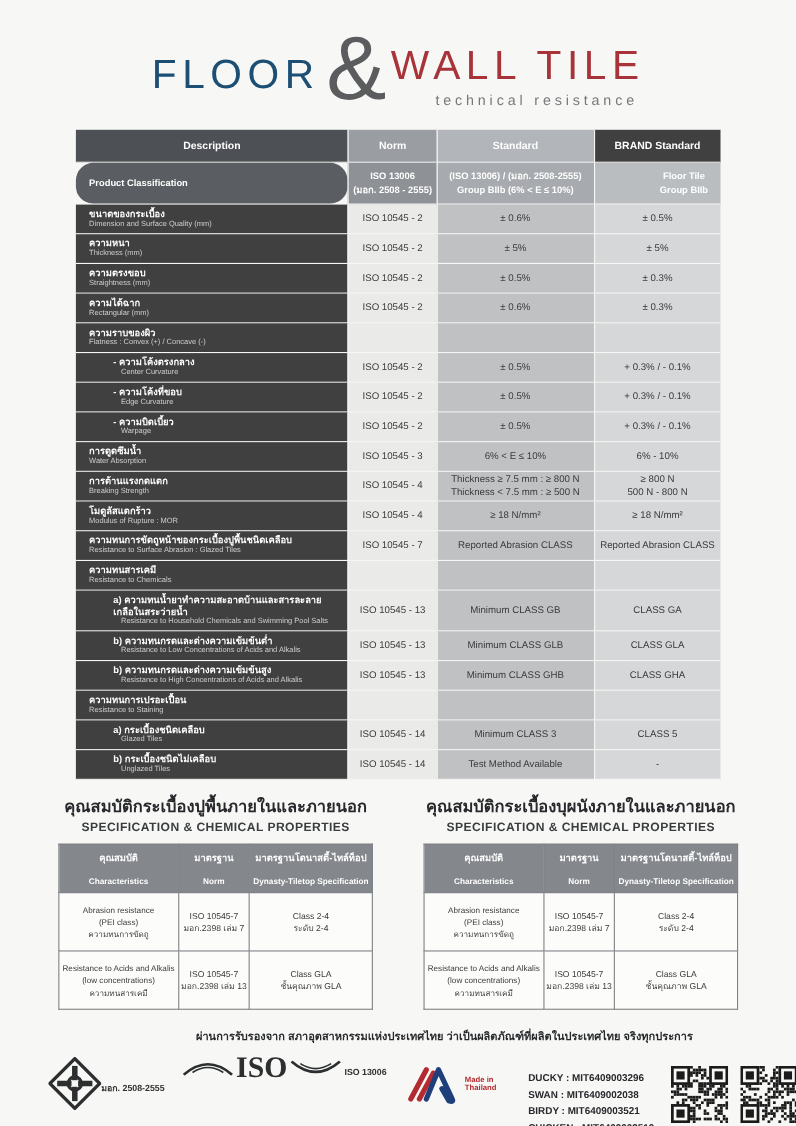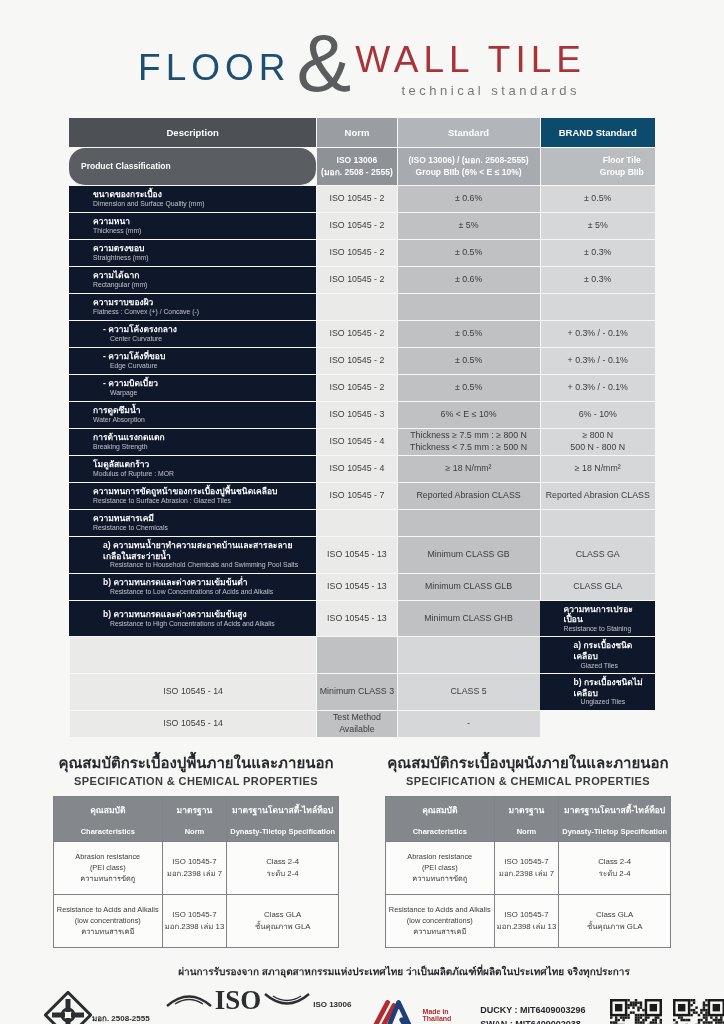--- a/index.html
+++ b/index.html
@@ -15,28 +15,28 @@
   .logo-tag{font-size:13px;letter-spacing:3.5px;color:#77787a;margin-top:2px;align-self:flex-end;padding-right:6px;}
 
   
   .mtable{margin:4px 69px 0 69px;display:grid;grid-template-columns:42.2% 13.7% 24.4% 19.7%;}
   .cell{border-bottom:1px solid #f7f7f5;display:flex;flex-direction:column;justify-content:center;box-sizing:border-box;}
   .c-norm,.c-std,.c-brand,.h-norm,.h-std,.h-brand,.cl-norm,.cl-std,.cl-brand{border-left:1px solid #f7f7f5;}
   .hcell{min-height:30px;align-items:center;justify-content:center;font-size:9.5px;font-weight:bold;color:#fff;text-align:center;}
   .h-desc{background:#4d5054;}
   .h-norm{background:#9a9da2;}
   .h-std{background:#b2b5b9;}
-  .h-brand{background:#0c4a6e;}
+  .h-brand{background:#404040;}
   .clcell{min-height:38px;color:#fff;font-size:8.5px;font-weight:bold;text-align:center;white-space:pre-line;line-height:1.35;}
   .cl-desc{background:#5a5d62;align-items:flex-start;padding-left:12px;justify-content:center;display:flex;border-radius:16px;}
   .cl-desc .t{text-align:left;}
   .cl-norm{background:#8e9196;}
   .cl-std{background:#a7aaae;}
   .cl-brand{background:#babdc0;padding-left:48px;}
-  .c-desc{background:#0f172a;color:#fff;padding:3px 8px 3px 24px;min-height:27px;}
+  .c-desc{background:#404040;color:#fff;padding:3px 8px 3px 12px;min-height:27px;}
   .c-desc .th{font-size:8.5px;font-weight:bold;line-height:1.25;}
   .c-desc .en{font-size:6.8px;color:rgba(255,255,255,.72);line-height:1.25;}
   .c-desc.indent{padding-left:34px;}
   .c-desc.indent .en{padding-left:7px;}
   .c-norm{background:#eaeae8;}
   .c-std{background:#bfc1c3;}
   .c-brand{background:#d6d7d8;}
   .val{font-size:8.8px;color:#3b3b3b;text-align:center;white-space:pre-line;line-height:1.35;min-height:27px;justify-content:center;}
 
   
@@ -69,21 +69,21 @@
 </head>
 <body>
 
 <div class="page">
 
   <div class="logo-wrap">
     <span class="logo-floor">FLOOR</span>
     <span class="logo-amp">&amp;</span>
     <span class="logo-right">
       <span class="logo-wall">WALL TILE</span>
-      <span class="logo-tag">technical standards</span>
+      <span class="logo-tag">technical resistance</span>
     </span>
   </div>
 
   <div class="mtable">
 
     <div class="cell hcell h-desc">Description</div>
     <div class="cell hcell h-norm">Norm</div>
     <div class="cell hcell h-std">Standard</div>
     <div class="cell hcell h-brand">BRAND Standard</div>
 
@@ -216,20 +216,21 @@
       <div class="cell val c-norm indent">ISO 10545 - 13</div>
       <div class="cell val c-std indent">Minimum CLASS GLB</div>
       <div class="cell val c-brand indent">CLASS GLA</div>
 
       <div class="cell c-desc indent">
         <div class="th">b) ความทนกรดและด่างความเข้มข้นสูง</div>
         <div class="en">Resistance to High Concentrations of Acids and Alkalis</div>
       </div>
       <div class="cell val c-norm indent">ISO 10545 - 13</div>
       <div class="cell val c-std indent">Minimum CLASS GHB</div>
+      <div class="cell val c-brand indent">CLASS GHA</div>
 
       <div class="cell c-desc group">
         <div class="th">ความทนการเปรอะเปื้อน</div>
         <div class="en">Resistance to Staining</div>
       </div>
       <div class="cell val c-norm group"></div>
       <div class="cell val c-std group"></div>
       <div class="cell val c-brand group"></div>
 
       <div class="cell c-desc indent">

